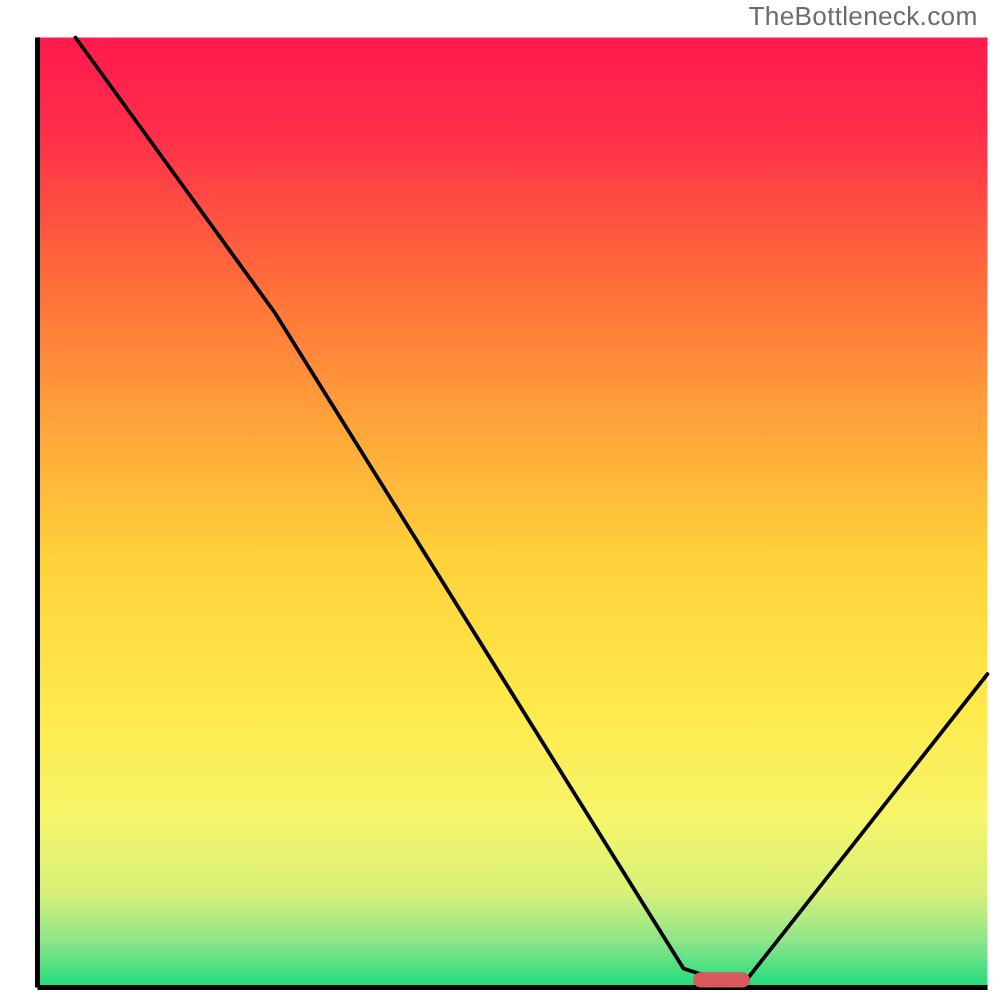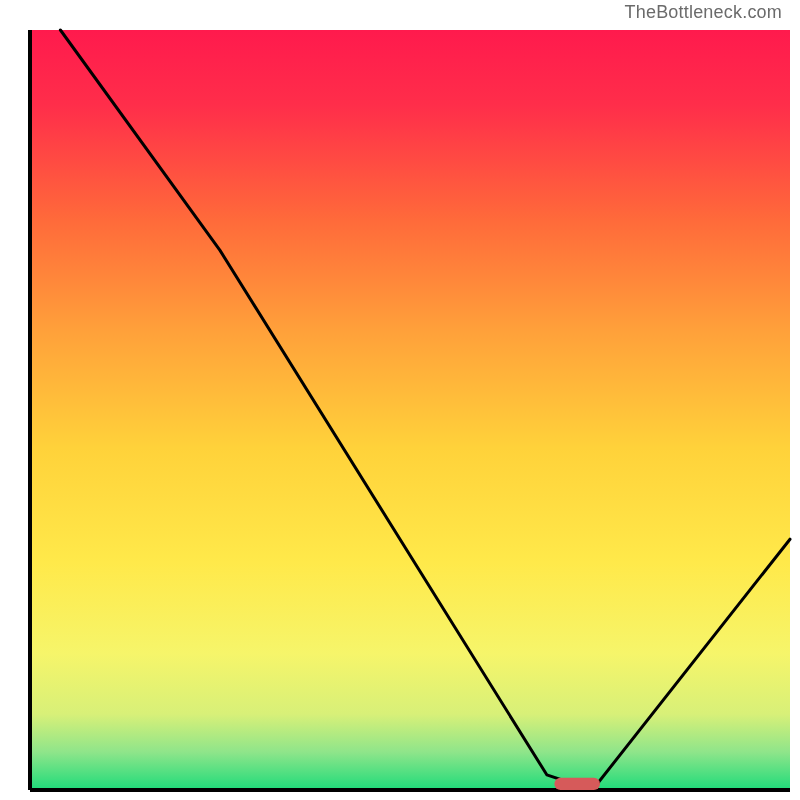--- a/index.html
+++ b/index.html
@@ -13,21 +13,21 @@
   .container {
     position: relative;
     width: 800px;
     height: 800px;
   }
   .watermark {
     position: absolute;
     top: 2px;
     right: 18px;
     font-family: Arial, Helvetica, sans-serif;
-    font-size: 18px;
+    font-size: 21px;
     color: #6b6b6b;
     font-weight: 400;
     letter-spacing: 0.2px;
   }
   svg {
     display: block;
   }
 </style>
 </head>
 <body>

